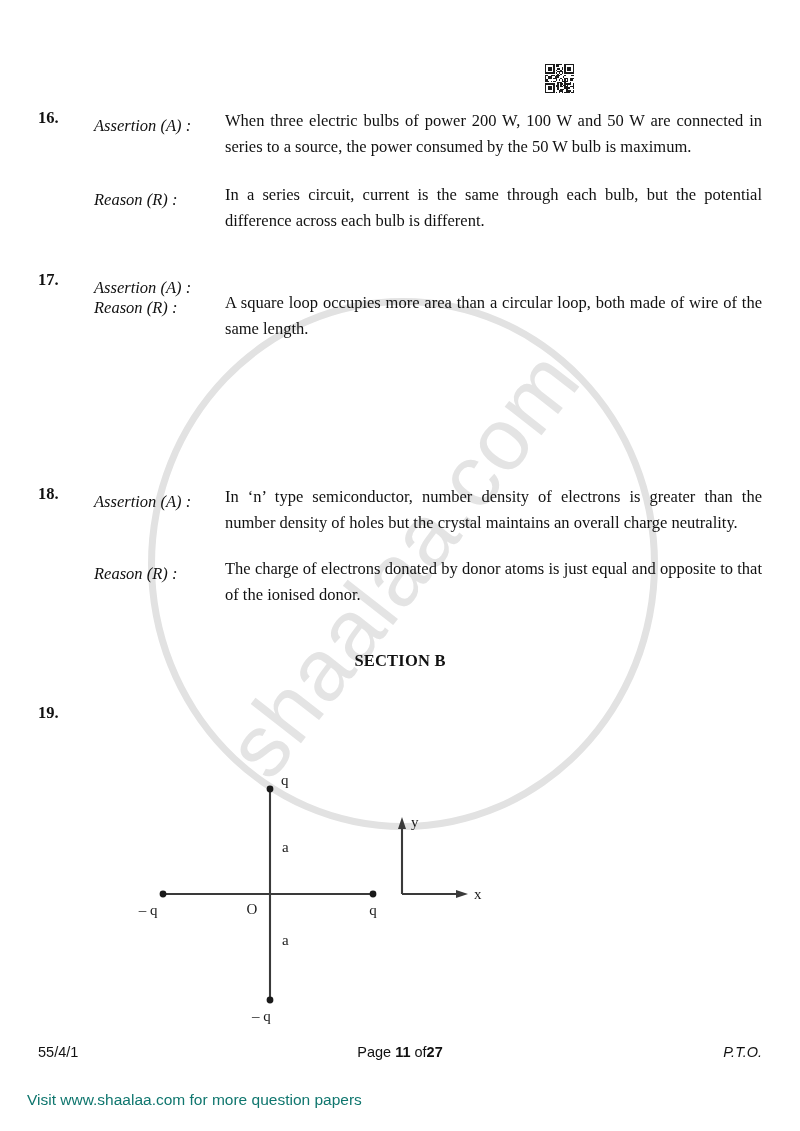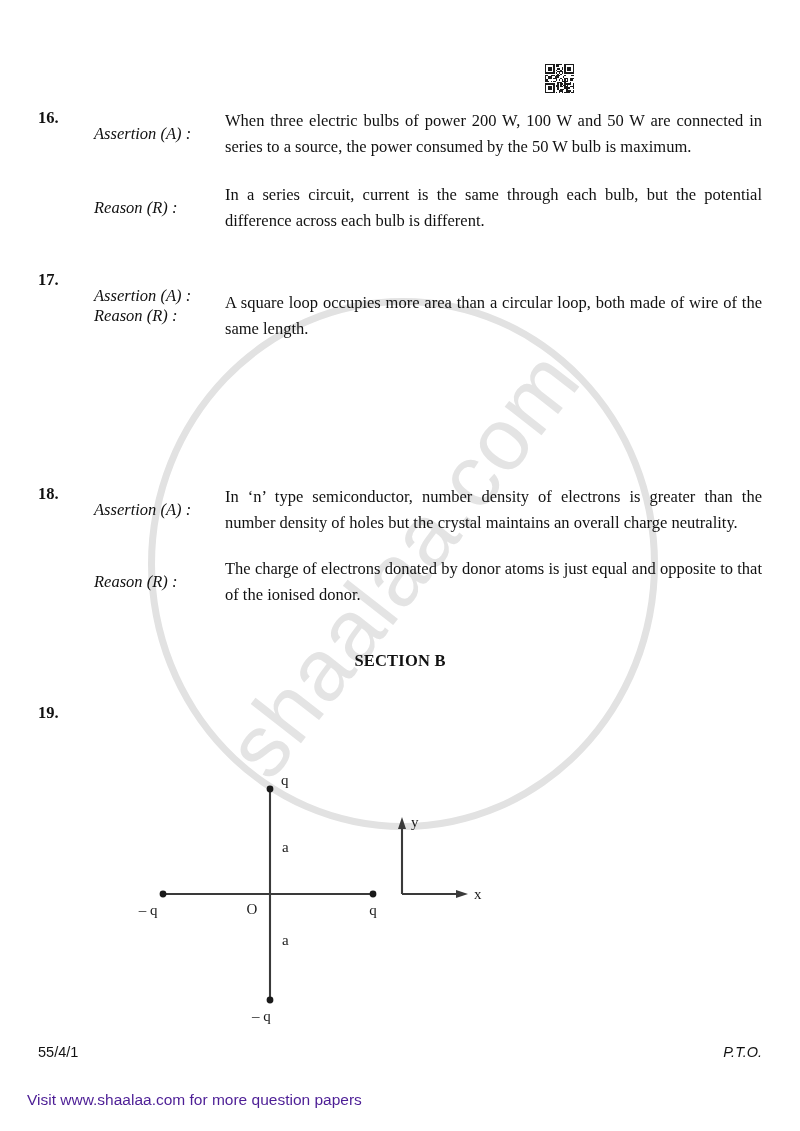--- a/index.html
+++ b/index.html
@@ -87,21 +87,21 @@
     font-weight: bold;
     font-size: 16.5px;
   }
   .ar-row {
     position: relative;
     margin-bottom: 10px;
   }
   .ar-label {
     position: absolute;
     left: 56px;
-    top: 16px;
+    top: 8px;
     width: 126px;
     text-align: left;
     font-style: italic;
     font-size: 16.5px;
     white-space: nowrap;
   }
   .ar-body {
     margin-left: 187px;
     font-size: 16.5px;
     line-height: 1.58;
@@ -207,21 +207,21 @@
     font-family: "Liberation Sans", sans-serif;
     font-style: italic;
     font-size: 14.5px;
   }
   #promo {
     position: absolute;
     left: 27px;
     top: 1091px;
     font-family: "Liberation Sans", sans-serif;
     font-size: 15.5px;
-    color: #4c1d95;
+    color: #0f766e;
   }
 </style>
 </head>
 <body>
 
 <div id="watermark">
   <div class="wm-circle"></div>
   <div class="wm-text">shaalaa.com</div>
 </div>
 
@@ -741,18 +741,23 @@
       <text class="fig-label" x="281" y="62">y</text>
 
       <line x1="272" y1="129" x2="330" y2="129" stroke="#3a3a3a" stroke-width="2.1"></line>
       <polygon points="338,129 326,125 326,133" fill="#3a3a3a"></polygon>
       <text class="fig-label" x="344" y="134">x</text>
     </svg>
   </div>
 
   <div id="footer">
     <div class="f-left">55/4/1</div>
+    <div class="f-center">
+      <span>Page</span>
+      <b>11</b>
+      <span>of</span><b>27</b>
+    </div>
     <div class="f-right">P.T.O.</div>
   </div>
 
   <div id="promo">Visit www.shaalaa.com for more question papers</div>
 
 </div>
 
 </body></html>

